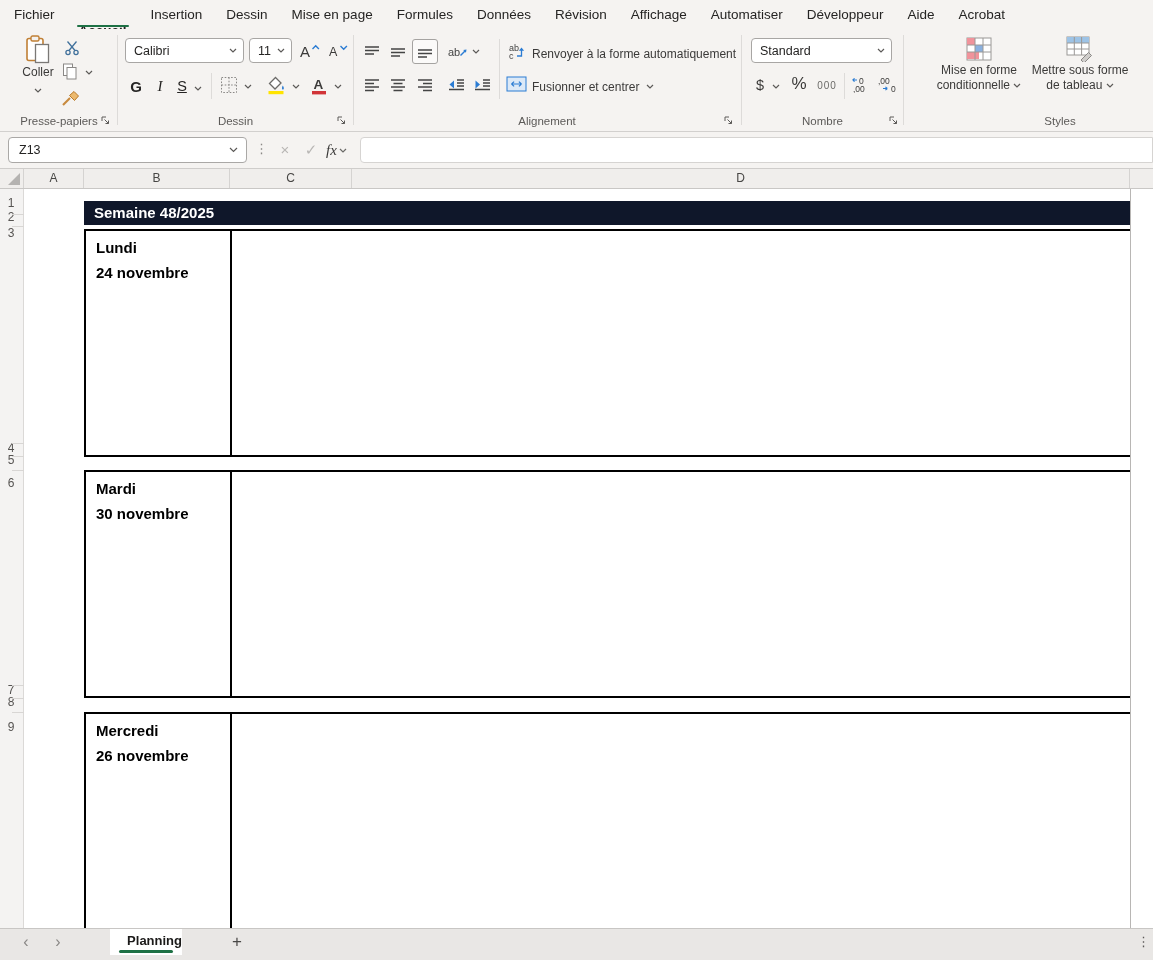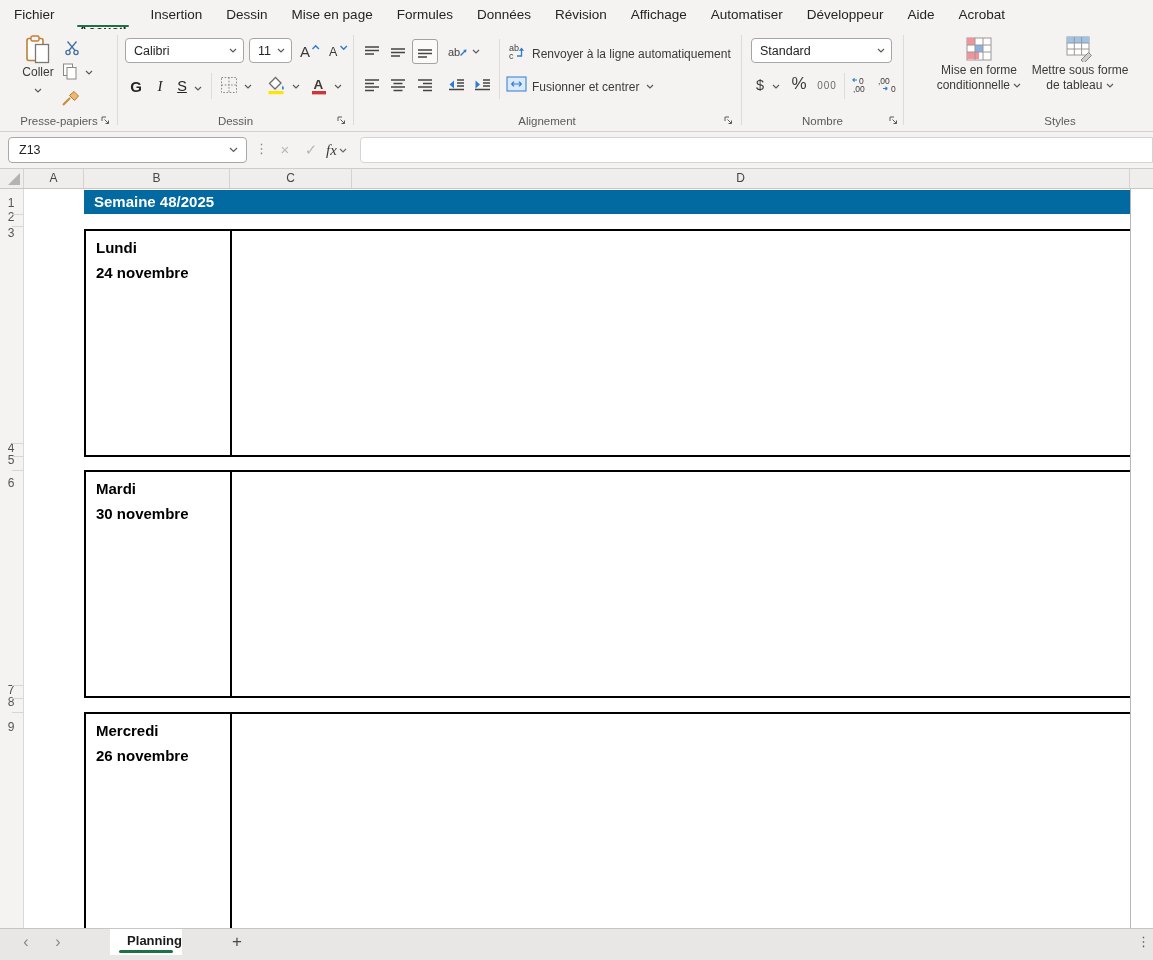--- a/index.html
+++ b/index.html
@@ -53,21 +53,21 @@
   .colheaders { position:absolute; left:0; top:169px; width:1153px; height:20px; background:#f0eeec; border-bottom:1px solid #c9c7c5; }
   .corner { position:absolute; left:0; top:0; width:24px; height:19px; border-right:1px solid #d5d3d1; }
   .corner .tri { position:absolute; right:3px; bottom:3px; width:0; height:0; border-left:12px solid transparent; border-bottom:12px solid #b5b3b1; }
   .colcell { position:absolute; top:0; height:19px; text-align:center; line-height:19px; font-size:12px; color:#474644; border-right:1px solid #d5d3d1; }
 
   
   .grid { position:absolute; left:0; top:189px; width:1153px; height:739px; background:#fff; overflow:hidden; }
   .gutter { position:absolute; left:0; top:0; width:24px; height:739px; background:#f4f3f2; border-right:1px solid #dbd9d7; }
   .rownum { position:absolute; left:0; width:22px; text-align:center; font-size:12px; color:#565452; line-height:16px; }
   .rtick { position:absolute; left:12px; width:12px; height:1px; background:#d8d6d4; }
-  .banner { position:absolute; left:84px; top:1px; width:1046px; height:24px; background:#0369a1; color:#fff; font-weight:700; font-size:15px; line-height:24px; padding-left:10px; }
+  .banner { position:absolute; left:84px; top:12px; width:1046px; height:24px; background:#0f172a; color:#fff; font-weight:700; font-size:15px; line-height:24px; padding-left:10px; }
   .daybox { position:absolute; left:84px; width:1046px; border:2px solid #000; border-right:none; background:#fff; }
   .daybox.open { border-bottom:none; }
   .day-divider { position:absolute; left:144px; top:0; bottom:0; width:2px; background:#000; }
   .day-label { position:absolute; left:10px; top:4px; font-size:15px; font-weight:700; line-height:25px; color:#000; }
   .grid-rightline { position:absolute; left:1130px; top:0; bottom:0; width:1px; background:#b8b6b4; }
 
   
   .tabbar { position:absolute; left:0; top:928px; width:1153px; height:32px; background:#e9e7e5; border-top:1px solid #c8c6c4; }
   .tnav { position:absolute; top:0; height:26px; width:24px; text-align:center; line-height:25px; font-size:16px; color:#8a8886; }
   .tnav.prev { left:14px; }
@@ -328,21 +328,21 @@
       <div class="iconbtn" style="left:152px;top:13px;width:20px;height:18px;">
         <span>
           <svg width="18" height="17">
               <text x="1" y="8" font-size="9" fill="#444" font-family="Liberation Sans,sans-serif">ab</text>
               <text x="1" y="16" font-size="9" fill="#444" font-family="Liberation Sans,sans-serif">c</text>
               <path d="M9 13h4.5V7" stroke="#2b7cd3" stroke-width="1.3" fill="none"></path>
               <path d="M13.5 4.5l-2.6 3.2h5.2z" fill="#2b7cd3"></path>
             </svg>
         </span>
       </div>
-      <div class="lbl12" style="position:absolute;left:177px;top:18px;">Renvoyer à la ligne automatiquement</div>
+      <div class="lbl12" style="position:absolute;left:177px;top:18px;">Renvoyer à la forme automatiquement</div>
       <div class="iconbtn" style="left:150px;top:46px;width:22px;height:18px;">
         <span>
           <svg width="21" height="16">
               <rect x="1" y="1" width="19" height="14" fill="#dce9f7" stroke="#2b7cd3"></rect>
               <path d="M5.5 8h10M5.5 8l2.6-2.4M5.5 8l2.6 2.4M15.5 8l-2.6-2.4M15.5 8l-2.6 2.4" stroke="#2b7cd3" stroke-width="1.2" fill="none"></path>
             </svg>
         </span>
       </div>
       <div class="lbl12" style="position:absolute;left:177px;top:51px;">Fusionner et centrer</div>
       <div class="iconbtn" style="left:290px;top:52px;width:10px;height:10px;">

